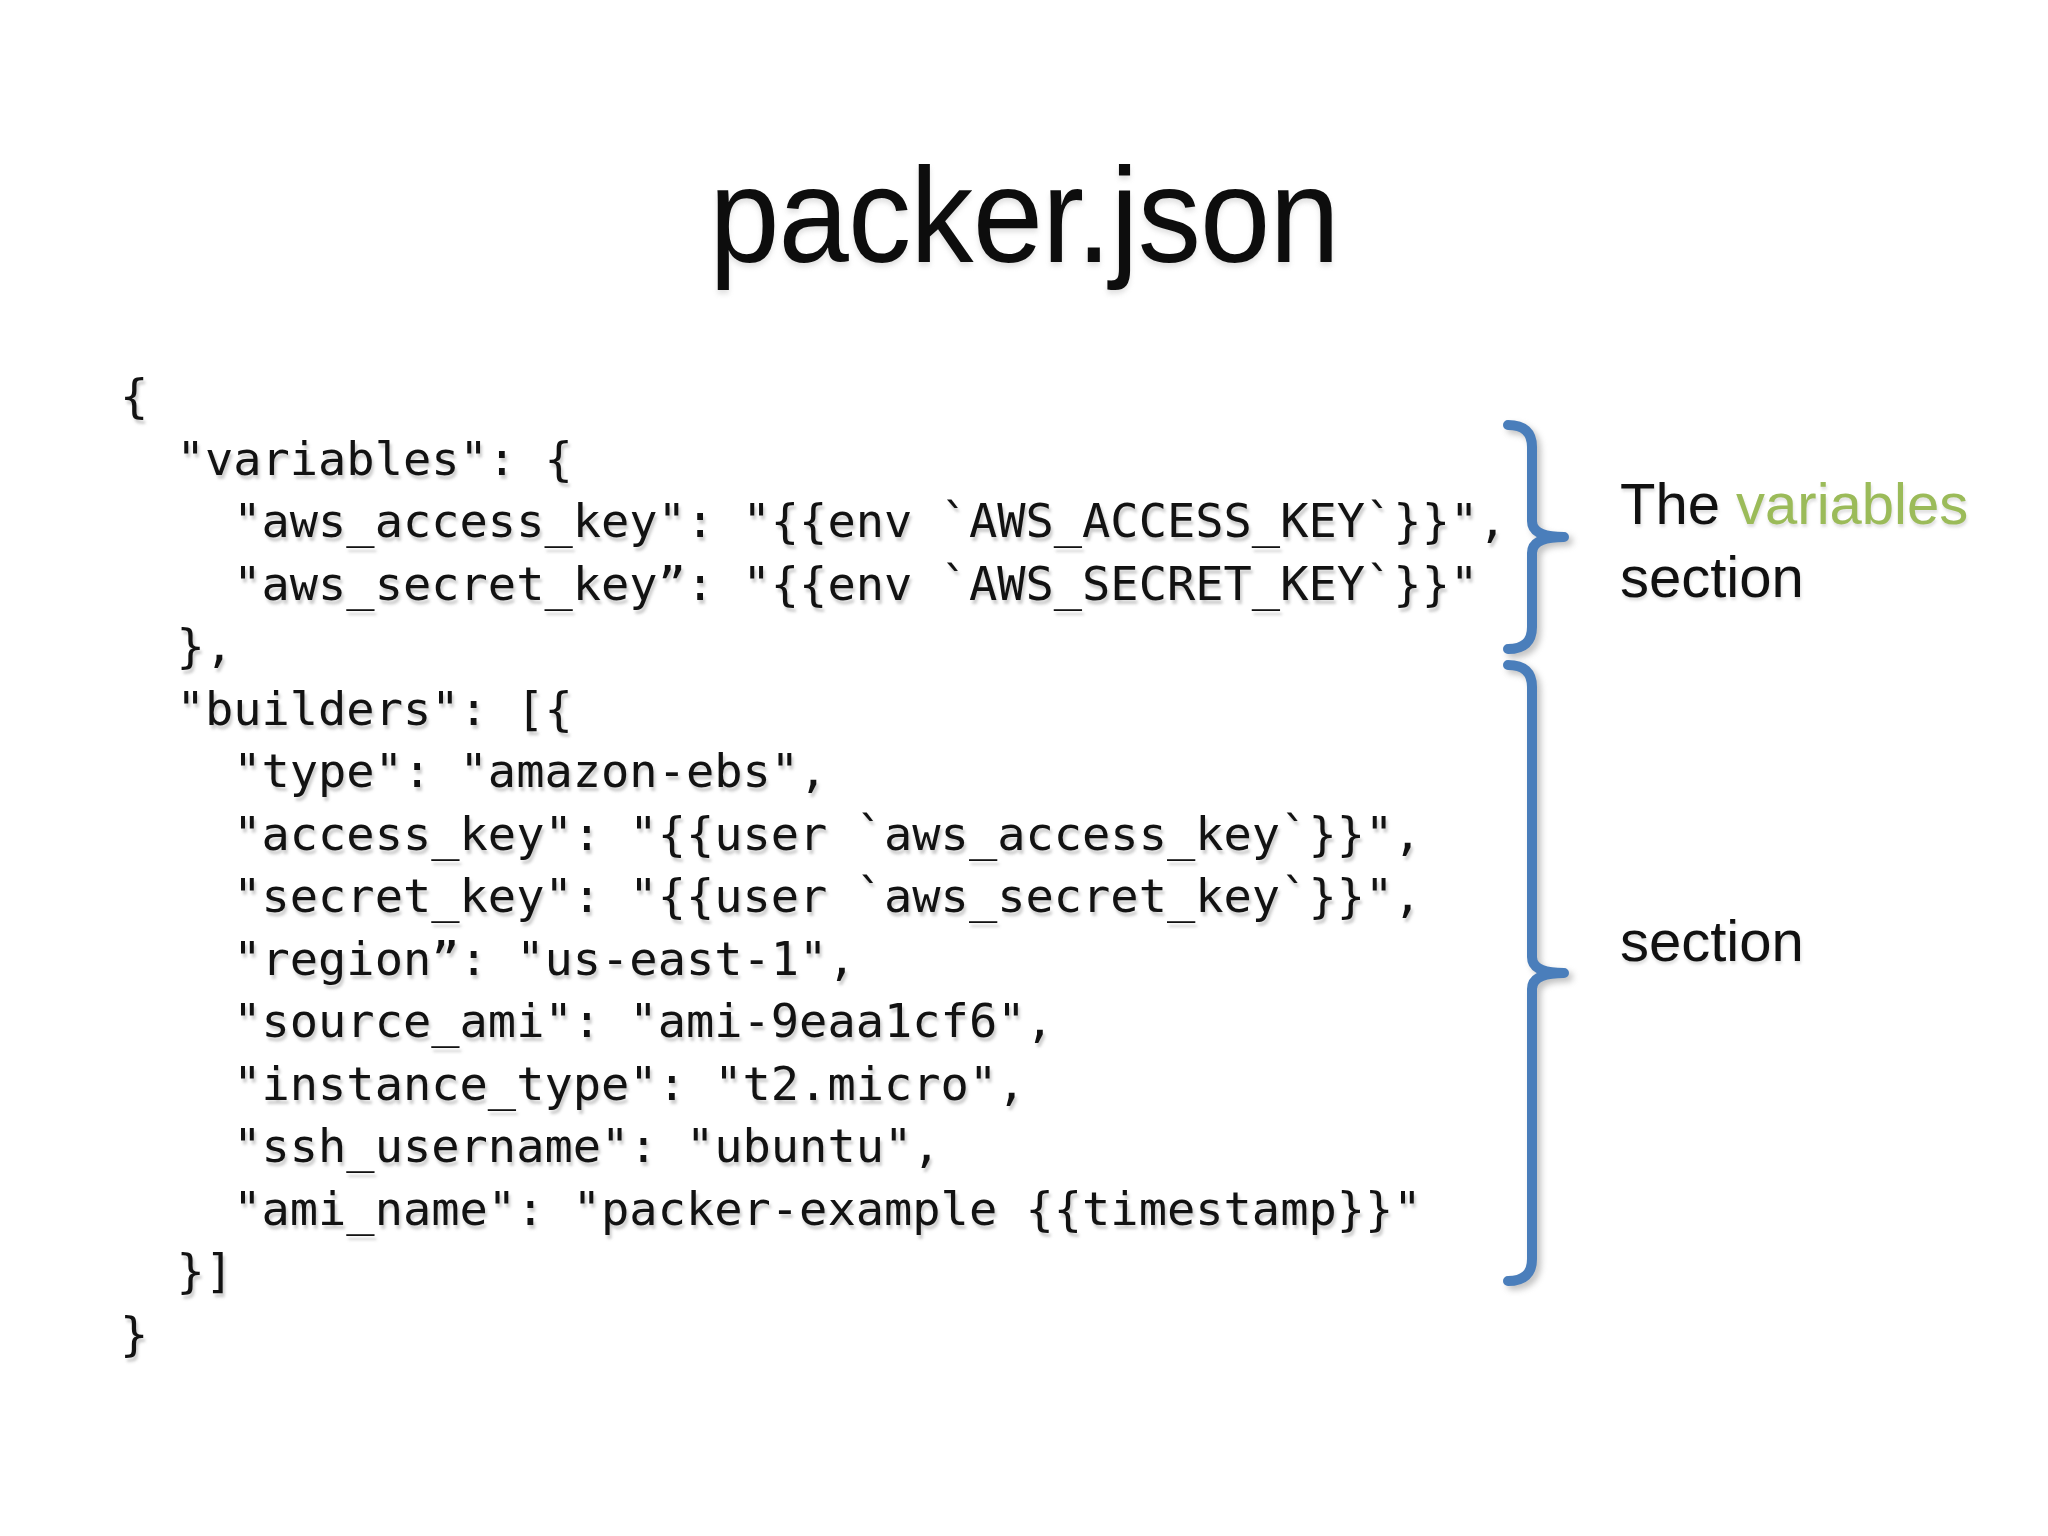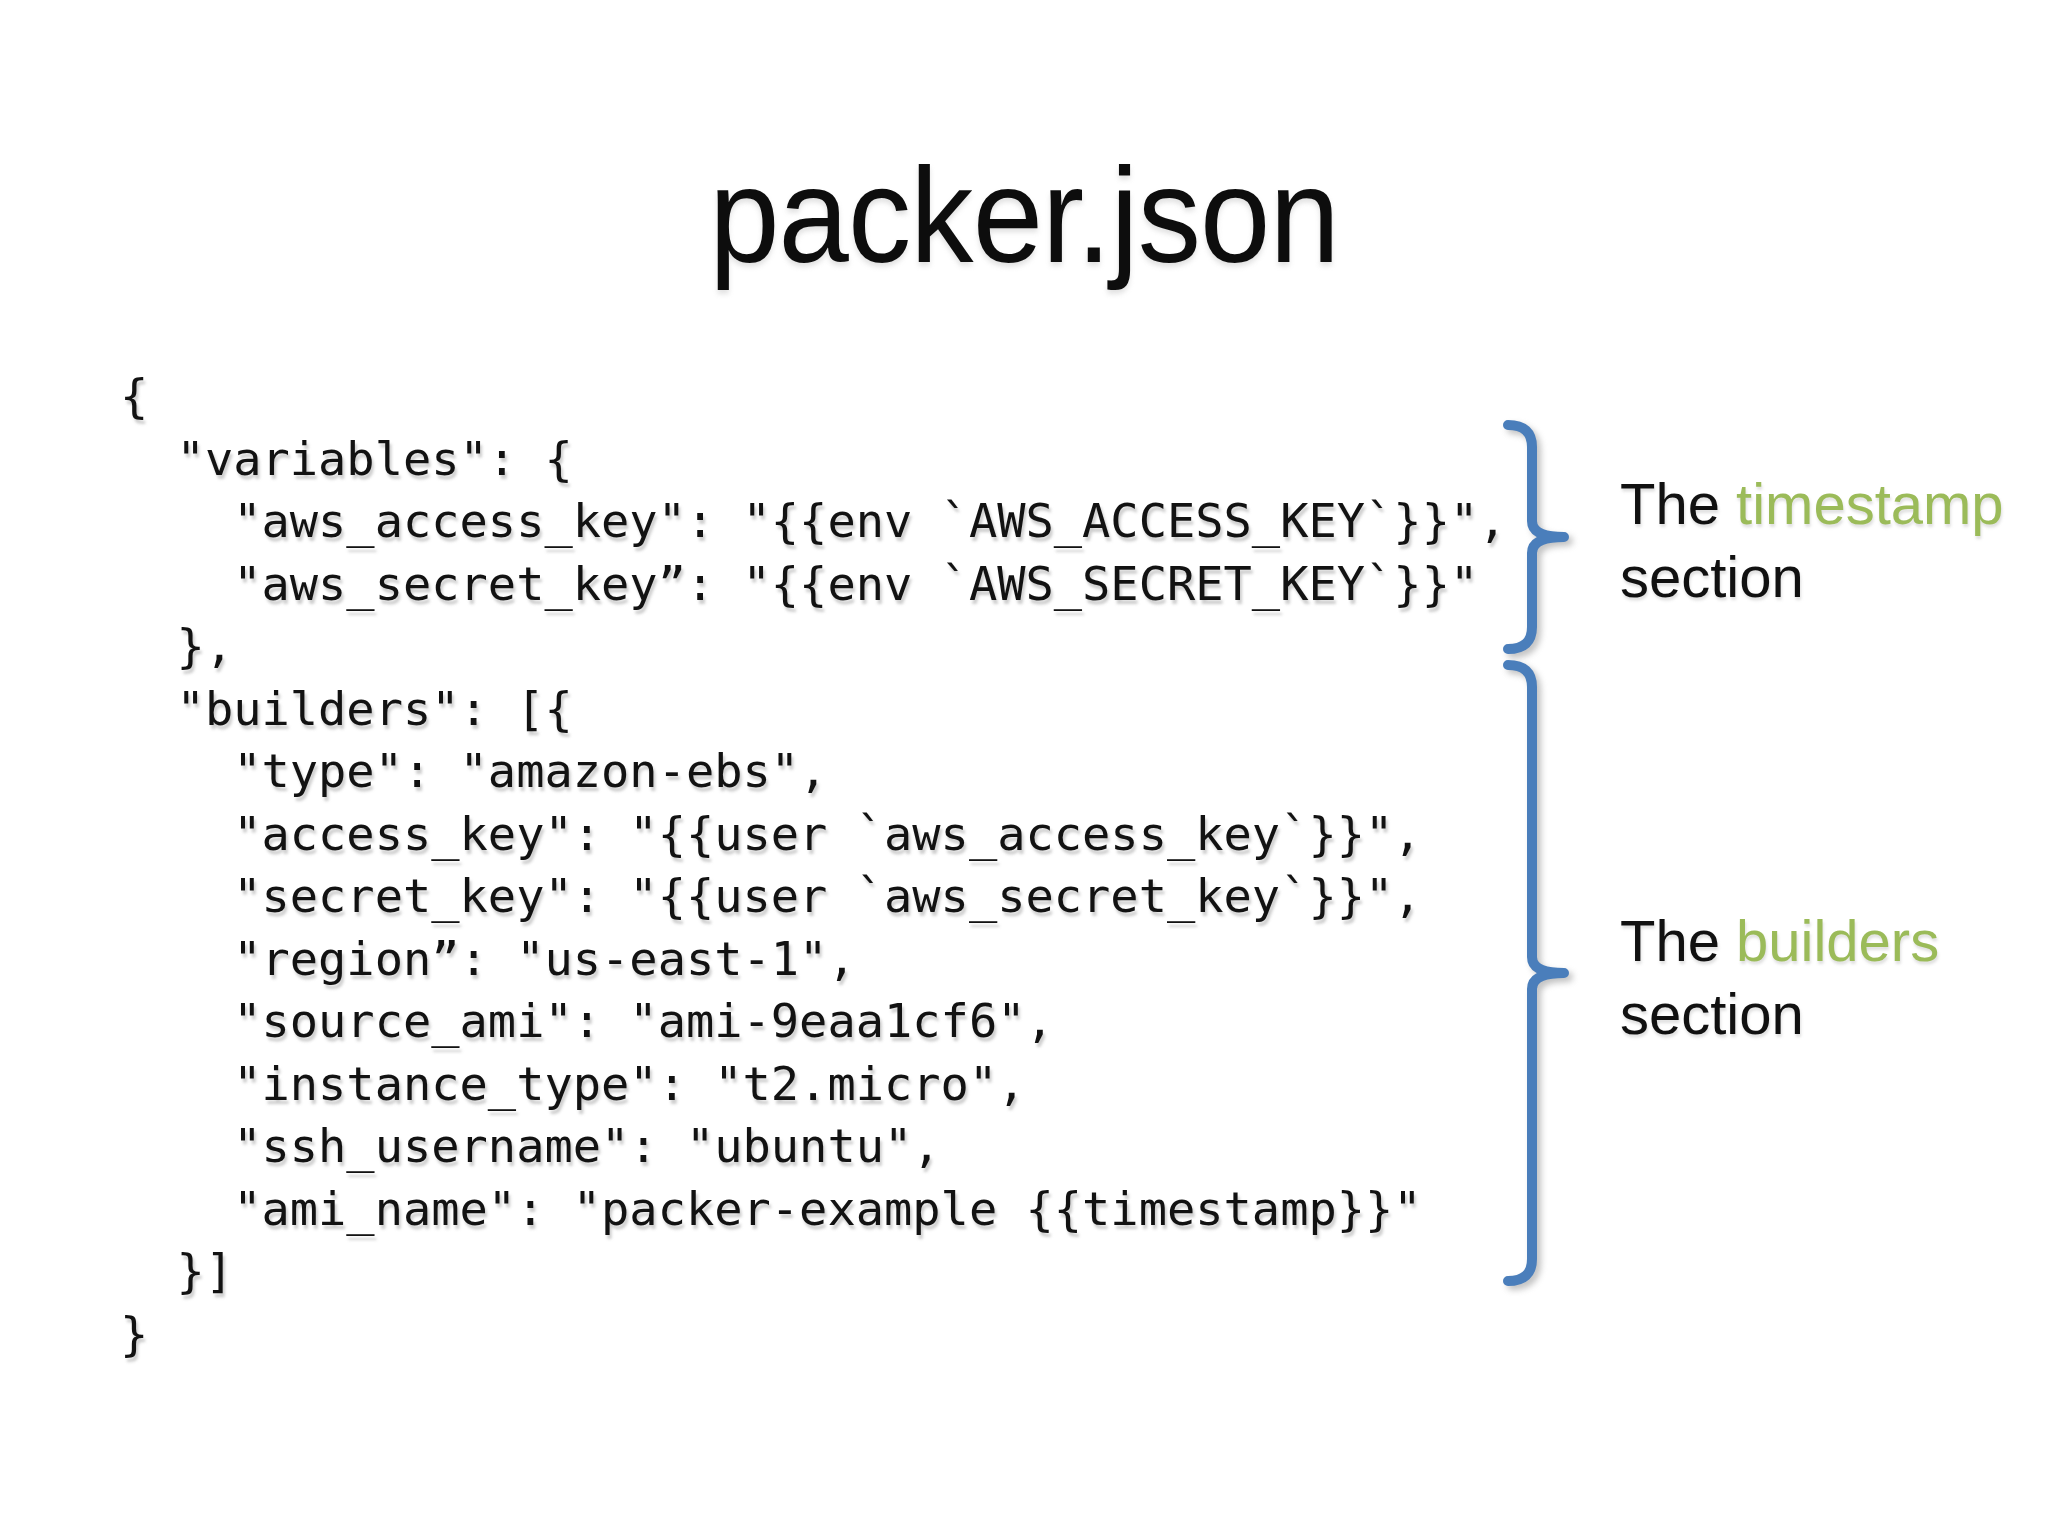--- a/index.html
+++ b/index.html
@@ -89,22 +89,21 @@
 
   <svg class="brace brace-1" width="72" height="236" viewBox="0 0 72 236" aria-hidden="true">
     <path d="M8 6 Q32 6 32 28 L32 102 Q32 118 64 118 Q32 118 32 134 L32 208 Q32 230 8 230"></path>
   </svg>
 
   <svg class="brace brace-2" width="72" height="628" viewBox="0 0 72 628" aria-hidden="true">
     <path d="M8 6 Q32 6 32 28 L32 298 Q32 314 64 314 Q32 314 32 330 L32 600 Q32 622 8 622"></path>
   </svg>
 
   <div class="annotation annotation-1">
-    <div class="ann-line"><span>The </span><span class="kw">timestamp</span></div>
+    <div class="ann-line"><span>The </span><span class="kw">variables</span></div>
     <div class="ann-line">section</div>
   </div>
 
   <div class="annotation annotation-2">
-    <div class="ann-line"><span>The </span><span class="kw">builders</span></div>
     <div class="ann-line">section</div>
   </div>
 
 </div>
 
 </body></html>

